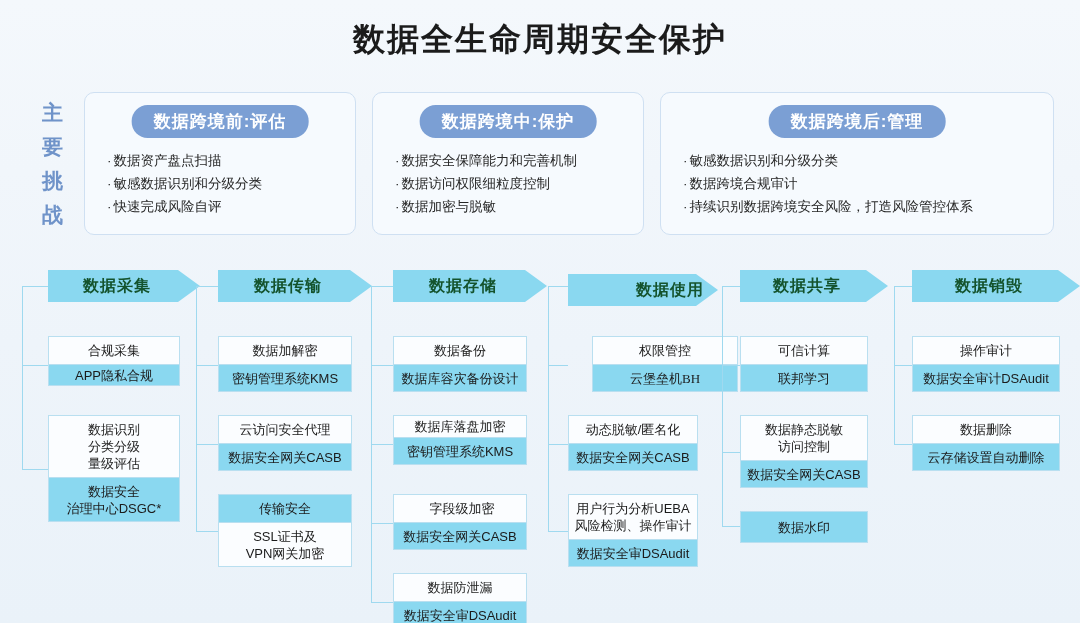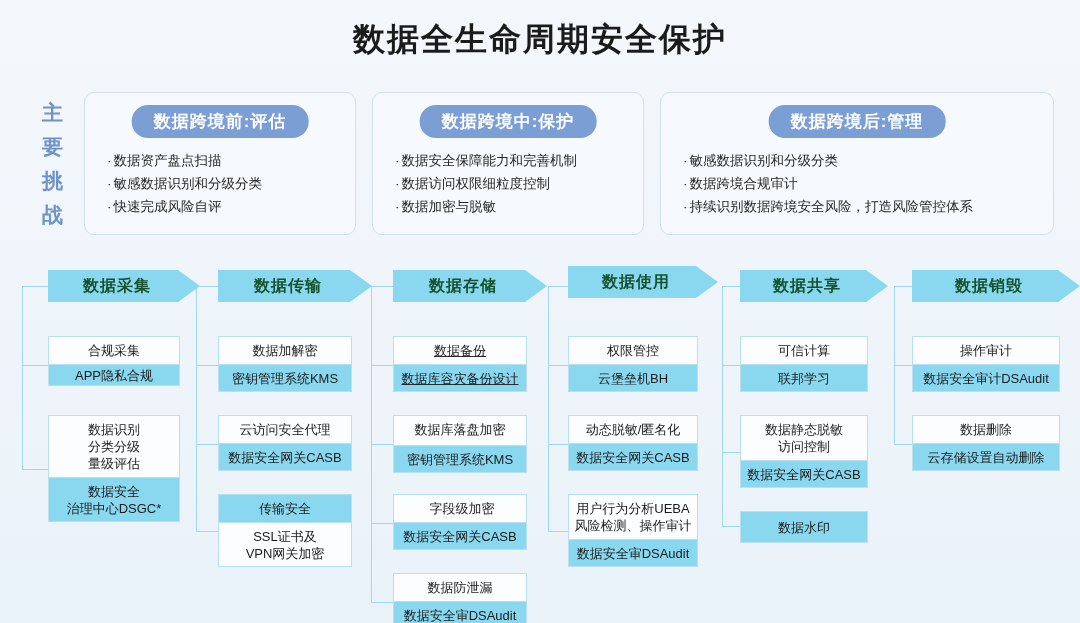--- a/index.html
+++ b/index.html
@@ -164,30 +164,30 @@
         </div>
       </div>
       <div class="vline" style="left: 196px; top: 286px; height: 245px;"></div>
       <div class="hline" style="left: 196px; top: 286px; width: 22px;"></div>
       <div class="hline" style="left: 196px; top: 365px; width: 22px;"></div>
       <div class="hline" style="left: 196px; top: 444px; width: 22px;"></div>
       <div class="hline" style="left: 196px; top: 531px; width: 22px;"></div>
       <div class="stage-hdr" style="left: 393px; top: 270px; width: 154px;">
         <span>数据存储</span>
       </div>
-      <div class="card" style="left: 393px; top: 336px; width: 134px; text-decoration: underline;">
+      <div class="card" style="left: 393px; top: 336px; width: 134px;">
         <div class="cell white" style="height: 27px;">
           <span>数据备份</span>
         </div>
         <div class="cell blue" style="height: 27px;">
           <span>数据库容灾备份设计</span>
         </div>
       </div>
       <div class="card" style="left: 393px; top: 415px; width: 134px;">
-        <div class="cell white" style="height: 29px; font-family: Liberation Mono, monospace;">
+        <div class="cell white" style="height: 21px;">
           <span>数据库落盘加密</span>
         </div>
         <div class="cell blue" style="height: 27px;">
           <span>密钥管理系统KMS</span>
         </div>
       </div>
       <div class="card" style="left: 393px; top: 494px; width: 134px;">
         <div class="cell white" style="height: 27px; padding-left: 8px;">
           <span>字段级加密</span>
         </div>
@@ -202,24 +202,24 @@
         <div class="cell blue" style="height: 27px;">
           <span>数据安全审DSAudit</span>
         </div>
       </div>
       <div class="vline" style="left: 371px; top: 286px; height: 316px;"></div>
       <div class="hline" style="left: 371px; top: 286px; width: 22px;"></div>
       <div class="hline" style="left: 371px; top: 365px; width: 22px;"></div>
       <div class="hline" style="left: 371px; top: 444px; width: 22px;"></div>
       <div class="hline" style="left: 371px; top: 523px; width: 22px;"></div>
       <div class="hline" style="left: 371px; top: 602px; width: 22px;"></div>
-      <div class="stage-hdr" style="left: 568px; top: 266px; width: 150px;">
+      <div class="stage-hdr" style="left: 568px; top: 274px; width: 150px; justify-content: flex-end;">
         <span>数据使用</span>
       </div>
-      <div class="card" style="left: 568px; top: 336px; width: 130px;">
+      <div class="card" style="left: 592px; top: 336px; width: 146px; font-family: Liberation Serif, serif;">
         <div class="cell white" style="height: 27px;">
           <span>权限管控</span>
         </div>
         <div class="cell blue" style="height: 27px;">
           <span>云堡垒机BH</span>
         </div>
       </div>
       <div class="card" style="left: 568px; top: 415px; width: 130px;">
         <div class="cell white" style="height: 27px;">
           <span>动态脱敏/匿名化</span>

